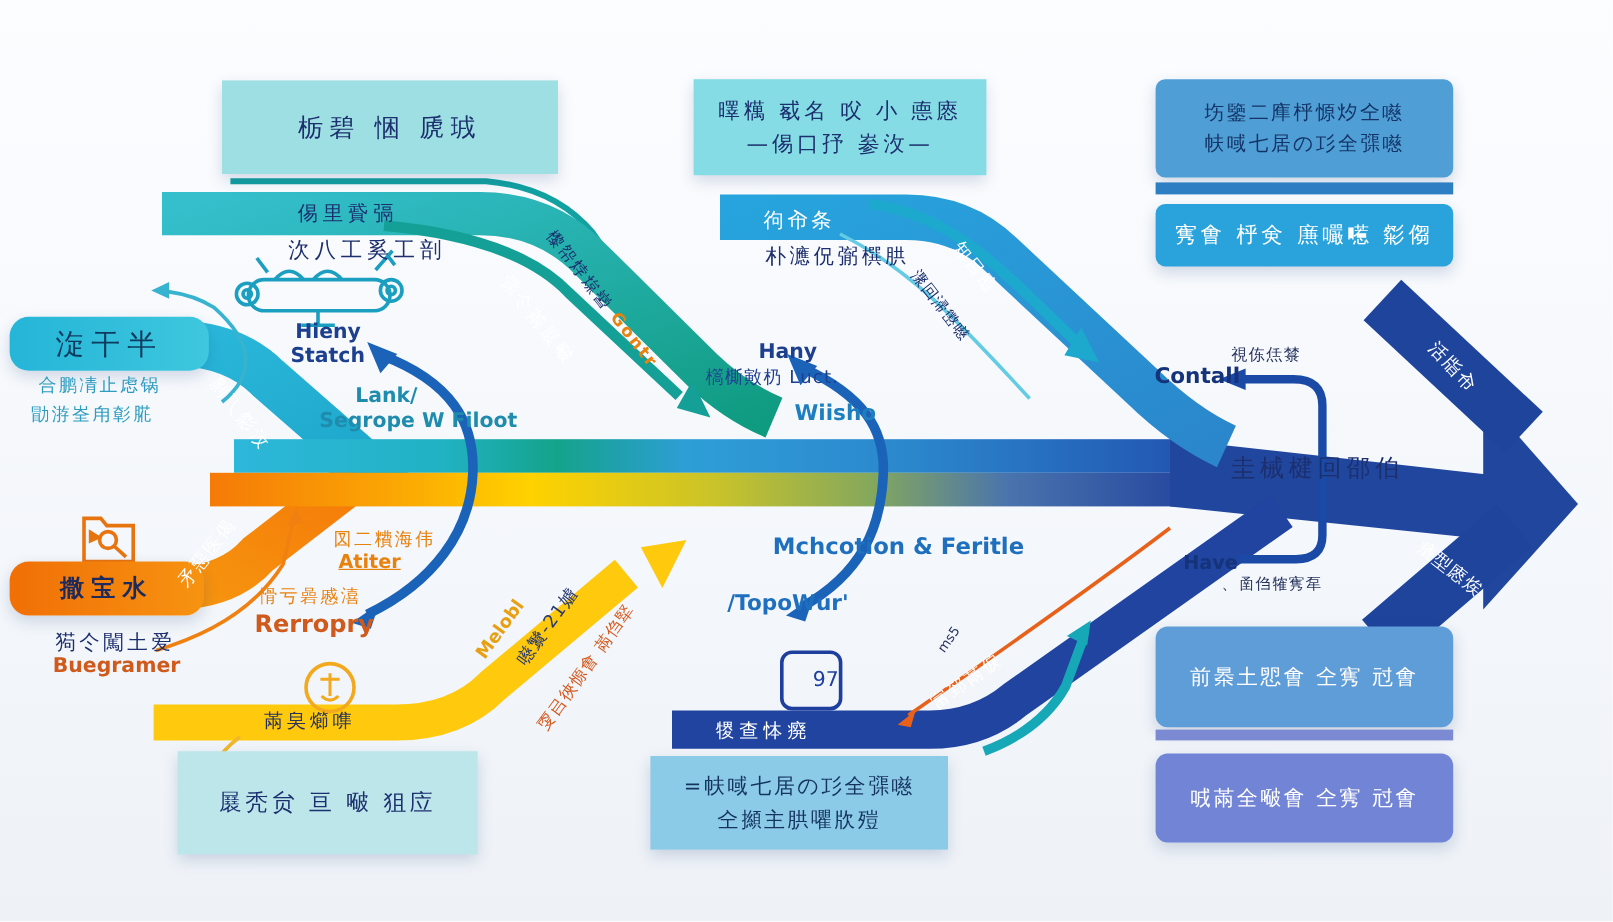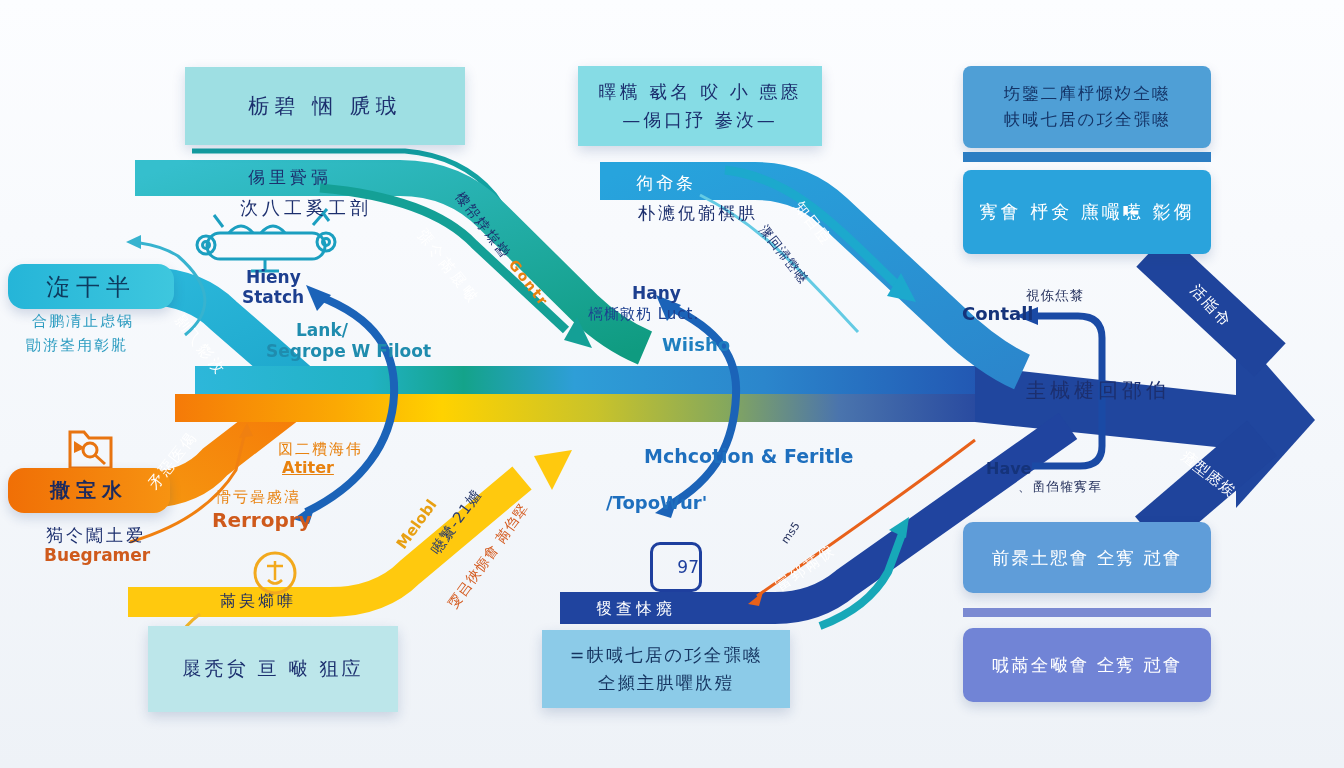--- a/index.html
+++ b/index.html
@@ -146,42 +146,42 @@
   <div class="box" style="left:578px;top:66px;width:244px;height:80px;background:#86dce5;">
     <div class="navy" style="font-size:18px;letter-spacing:3px;">曎䊪 㦴名 㕮 小 㥁㥷</div>
     <div class="navy" style="font-size:18px;letter-spacing:3px;margin-top:4px;">—㑥口㜿 㟥㳊—</div>
   </div>
 
   <div class="box" style="left:963px;top:66px;width:248px;height:82px;background:#4f9fd6;border-radius:8px;">
     <div style="font-size:16.5px;letter-spacing:2px;color:#143467;">㘯鑒二㢑㭔㥳㶤㒰㘂</div>
     <div style="font-size:16.5px;letter-spacing:2px;color:#143467;margin-top:4px;">㠸㖪七居の㣉全㣄㘂</div>
   </div>
   <div style="position:absolute;z-index:2;left:963px;top:152px;width:248px;height:10px;background:#2d7ec3;"></div>
-  <div class="box" style="left:963px;top:170px;width:248px;height:84px;background:#2aa3dc;border-radius:8px;">
+  <div class="box" style="left:963px;top:170px;width:248px;height:52px;background:#2aa3dc;border-radius:8px;">
     <div class="white" style="font-size:18px;letter-spacing:3px;">㝦㑹 㭔㑒 㢘㘙㘃 㣓㑳</div>
   </div>
 
   <div class="box" style="left:8px;top:264px;width:166px;height:45px;background:linear-gradient(90deg,#25b5d8,#3ec7de);border-radius:16px;">
     <div style="font-size:24px;letter-spacing:6px;color:#0e3a5e;">㳬干半</div>
   </div>
 
   <div class="box" style="left:8px;top:468px;width:162px;height:45px;background:linear-gradient(90deg,#f06f06,#f79311);border-radius:16px;">
     <div class="bold" style="font-size:20px;letter-spacing:6px;color:#1c2a5e;">撒宝水</div>
   </div>
 
   <div class="box" style="left:148px;top:626px;width:250px;height:86px;background:#bce6ea;">
     <div class="navy" style="font-size:19px;letter-spacing:3px;">㞡秃贠 亘 㗞 狙㡴</div>
   </div>
 
   <div class="box" style="left:542px;top:630px;width:248px;height:78px;background:#8ccbe8;">
     <div style="font-size:17.5px;letter-spacing:2px;color:#14335f;">=㠸㖪七居の㣉全㣄㘂</div>
     <div style="font-size:17.5px;letter-spacing:2px;color:#14335f;margin-top:4px;">㒰㩪主㬴㘗㸝㱯</div>
   </div>
 
-  <div class="box" style="left:963px;top:522px;width:248px;height:71px;background:#5f9dd9;border-radius:10px;">
+  <div class="box" style="left:963px;top:522px;width:248px;height:84px;background:#5f9dd9;border-radius:10px;">
     <div class="white" style="font-size:17.5px;letter-spacing:2px;">前㮂土㤻㑹 㒰㝦 㝴㑹</div>
   </div>
   <div style="position:absolute;z-index:2;left:963px;top:608px;width:248px;height:9px;background:#7b8ad2;"></div>
   <div class="box" style="left:963px;top:628px;width:248px;height:74px;background:#7184d6;border-radius:10px;">
     <div class="white" style="font-size:17.5px;letter-spacing:2px;">㖅㒼全㗞㑹 㒰㝦 㝴㑹</div>
   </div>
 
   <div class="badge" style="left:650px;top:542px;width:46px;height:44px;font-size:17px;">
     <span>97</span>
   </div>

